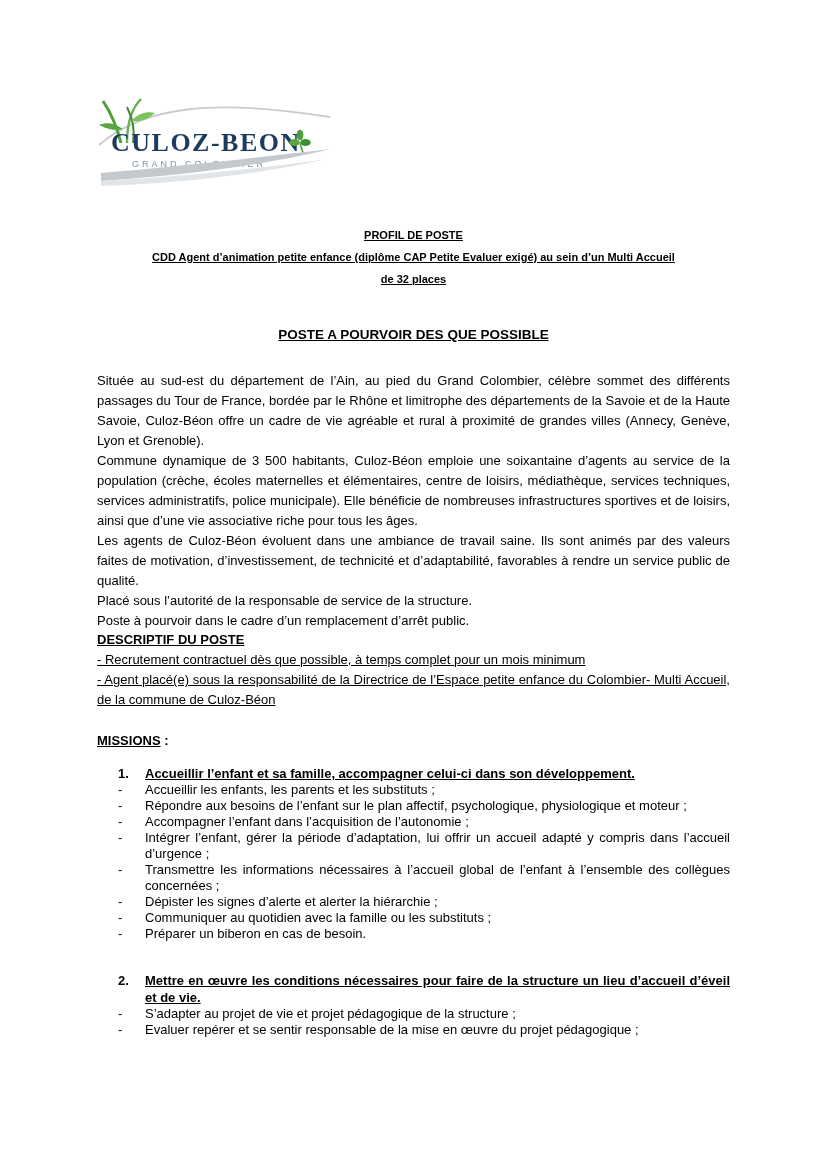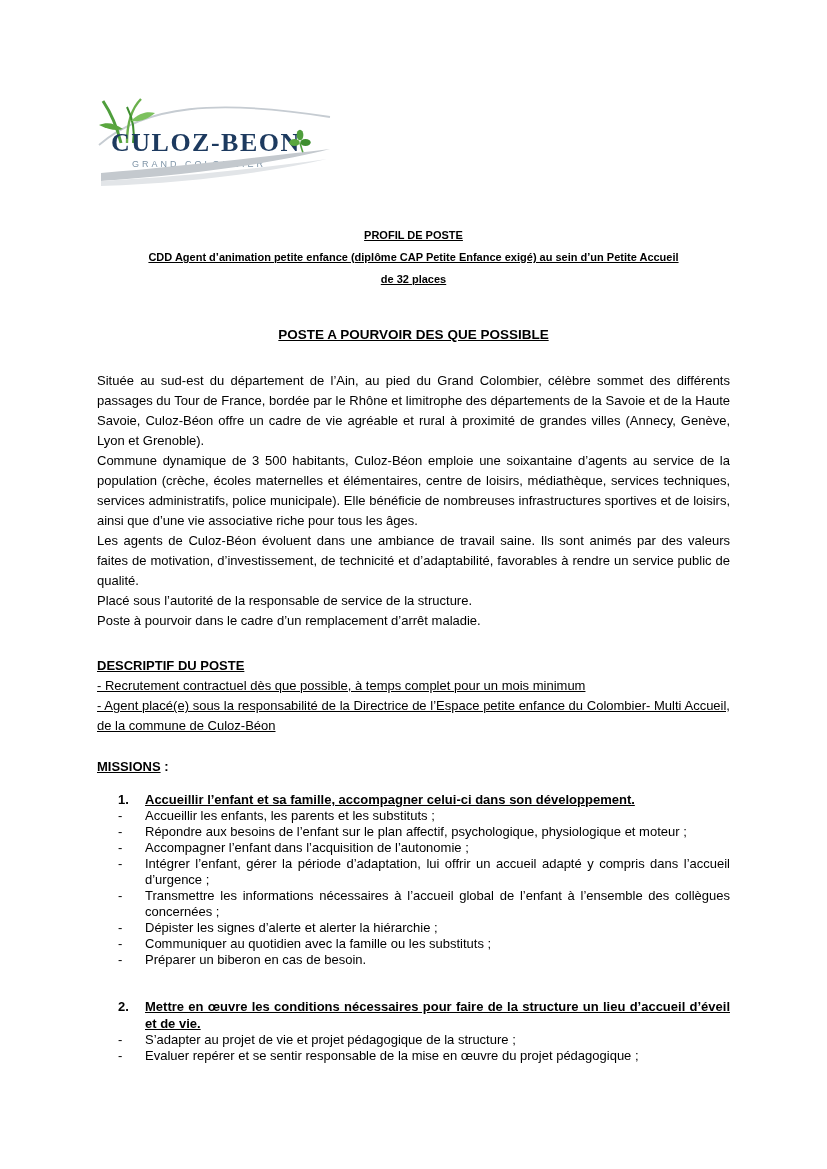--- a/index.html
+++ b/index.html
@@ -51,21 +51,21 @@
   .intro { margin-top: 28px; }
   .intro .para + .para { margin-top: 0; }
 
   .heading {
     font-size: 13px;
     line-height: 17px;
     font-weight: bold;
   }
   .heading .u, .heading.full-u { text-decoration: underline; }
 
-  .descriptif-heading { margin-top: 26px; }
+  .descriptif-heading { }
   .descriptif-items { margin-top: 2px; text-decoration: underline; }
   .descriptif-items .para { text-align: justify; }
 
   .missions-heading { margin-top: 22px; }
 
   .mission { margin-left: 21px; margin-top: 16px; }
   .mission-2 { margin-top: 30px; }
   .mission-title-row { display: flex; font-size: 13px; line-height: 17px; }
   .num { flex: 0 0 27px; width: 27px; font-weight: bold; }
   .mission-title { flex: 1; font-weight: bold; text-decoration: underline; text-align: justify; }
@@ -102,32 +102,32 @@
 
       <text x="102" y="74" text-anchor="middle" font-size="9" letter-spacing="3" fill="#7d93a6">GRAND COLOMBIER</text>
 
       <path d="M4 80 C 80 74, 165 64, 233 56 C 170 72, 88 82, 4 88 Z" fill="#c4c9ce"></path>
       <path d="M4 88 C 80 84, 160 76, 230 66 C 168 80, 90 90, 4 93 Z" fill="#e2e5e8"></path>
     </svg>
   </header>
 
   <div class="title-block">
     <div class="title-line">PROFIL DE POSTE</div>
-    <div class="title-line">CDD Agent d’animation petite enfance (diplôme CAP Petite Enfance exigé) au sein d’un Petite Accueil</div>
+    <div class="title-line">CDD Agent d’animation petite enfance (diplôme CAP Petite Evaluer exigé) au sein d’un Multi Accueil</div>
     <div class="title-line">de 32 places</div>
   </div>
 
   <div class="availability">POSTE A POURVOIR DES QUE POSSIBLE</div>
 
   <section class="intro">
     <p class="para">Située au sud-est du département de l’Ain, au pied du Grand Colombier, célèbre sommet des différents passages du Tour de France, bordée par le Rhône et limitrophe des départements de la Savoie et de la Haute Savoie, Culoz-Béon offre un cadre de vie agréable et rural à proximité de grandes villes (Annecy, Genève, Lyon et Grenoble).</p>
     <p class="para">Commune dynamique de 3 500 habitants, Culoz-Béon emploie une soixantaine d’agents au service de la population (crèche, écoles maternelles et élémentaires, centre de loisirs, médiathèque, services techniques, services administratifs, police municipale). Elle bénéficie de nombreuses infrastructures sportives et de loisirs, ainsi que d’une vie associative riche pour tous les âges.</p>
     <p class="para">Les agents de Culoz-Béon évoluent dans une ambiance de travail saine. Ils sont animés par des valeurs faites de motivation, d’investissement, de technicité et d’adaptabilité, favorables à rendre un service public de qualité.</p>
     <p class="para">Placé sous l’autorité de la responsable de service de la structure.</p>
-    <p class="para">Poste à pourvoir dans le cadre d’un remplacement d’arrêt maladie.</p>
+    <p class="para">Poste à pourvoir dans le cadre d’un remplacement d’arrêt public.</p>
   </section>
 
   <section>
     <h2 class="heading full-u descriptif-heading">DESCRIPTIF DU POSTE</h2>
     <div class="descriptif-items">
       <p class="para">- Recrutement contractuel dès que possible, à temps complet pour un mois minimum</p>
       <p class="para">- Agent placé(e) sous la responsabilité de la Directrice de l’Espace petite enfance du Colombier- Multi Accueil, de la commune de Culoz-Béon</p>
     </div>
   </section>
 

